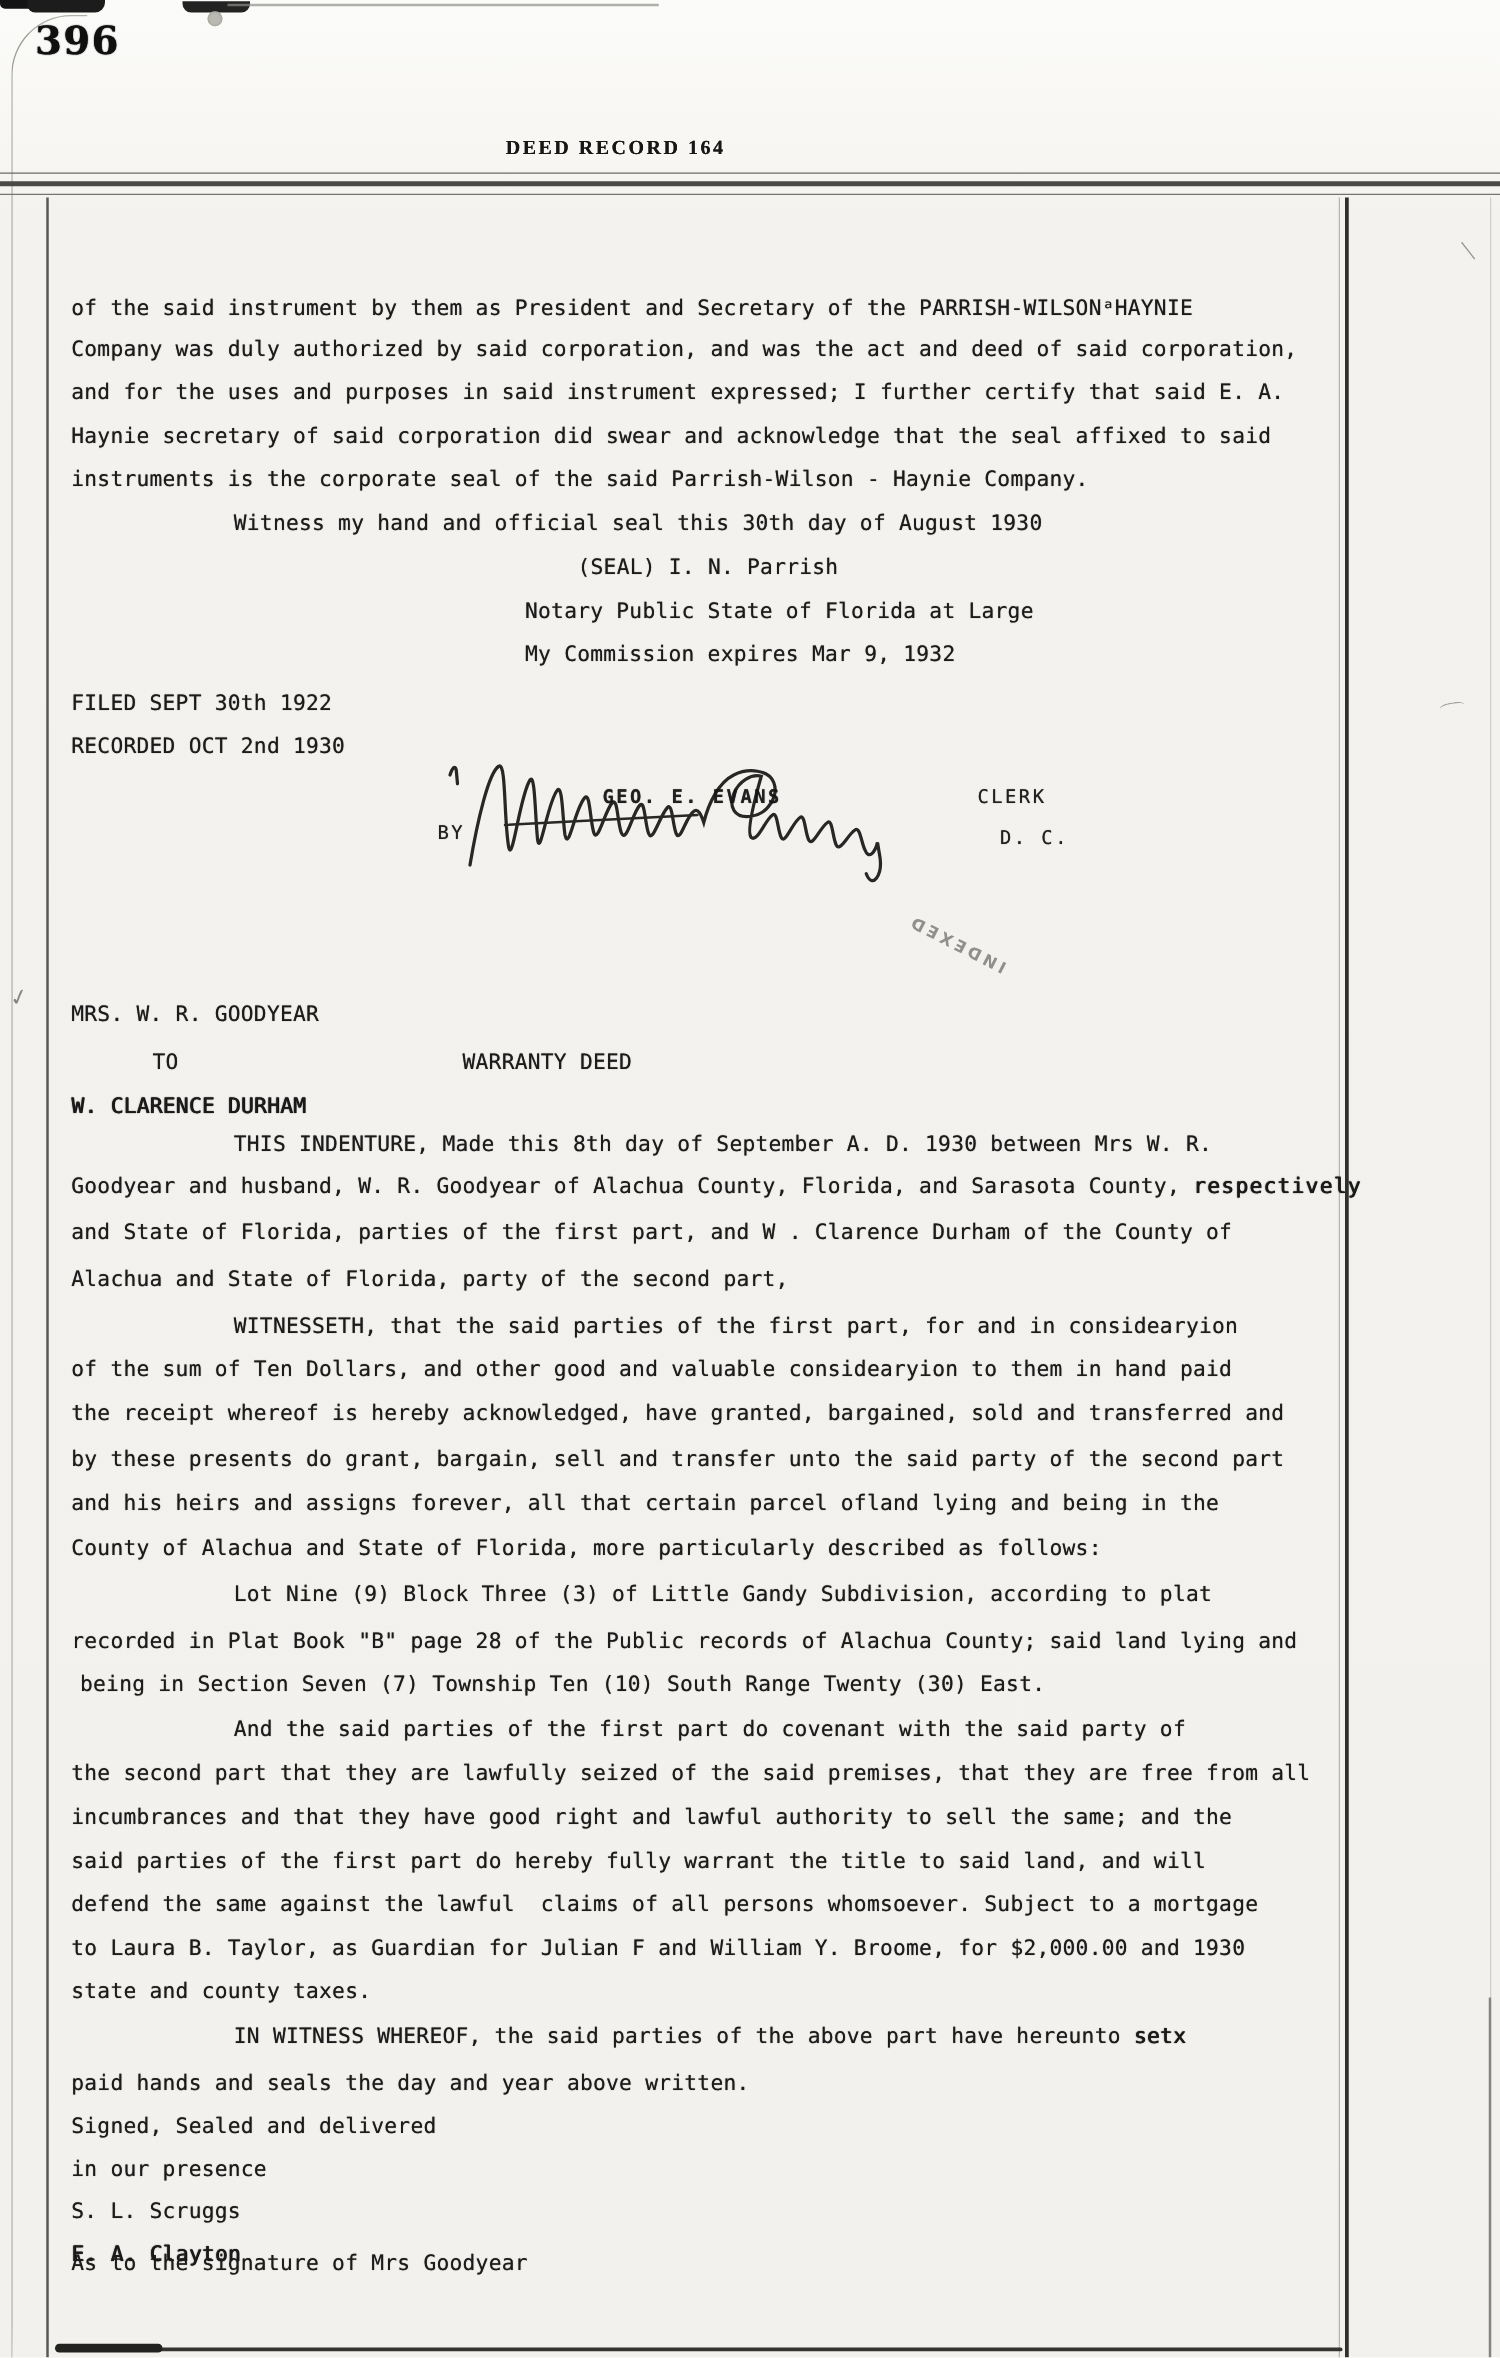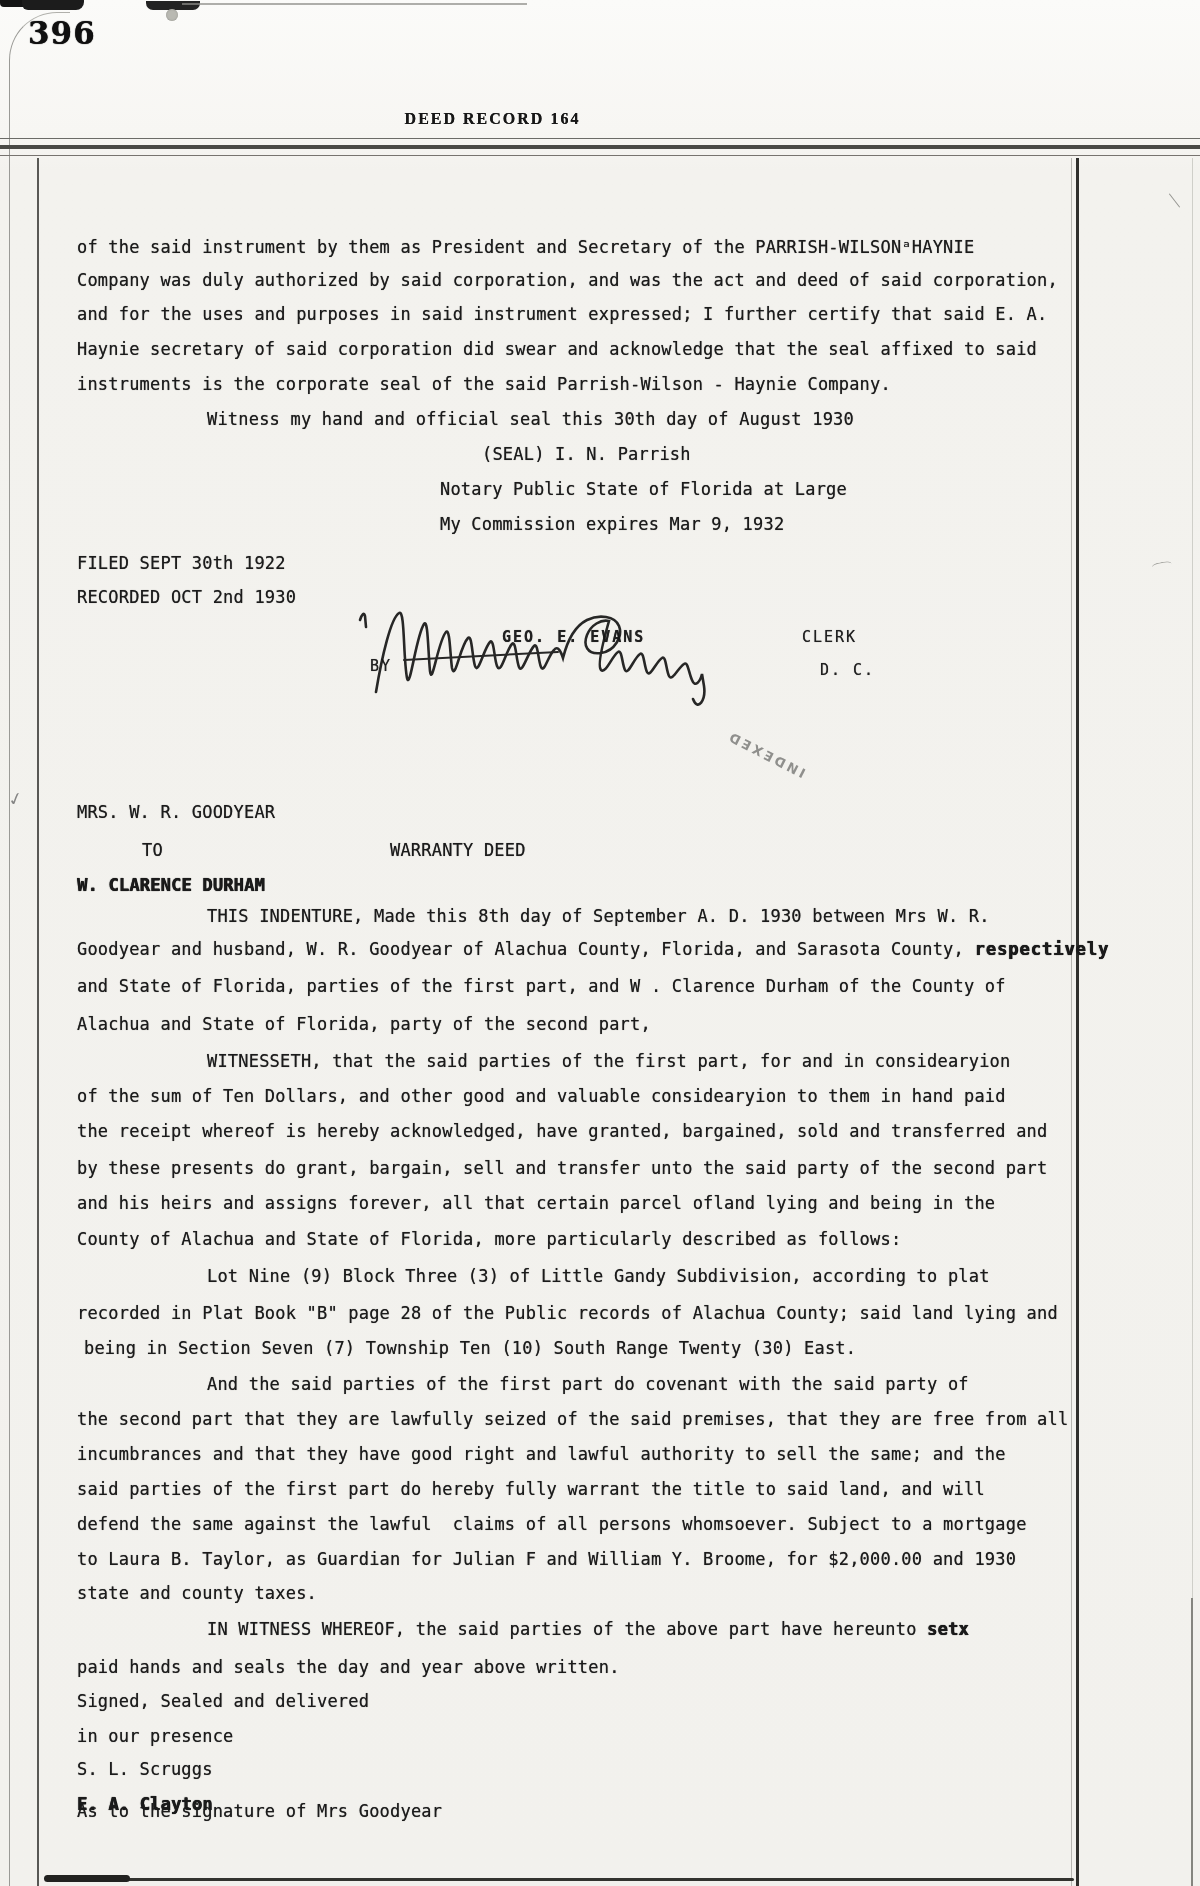--- a/index.html
+++ b/index.html
@@ -6,23 +6,22 @@
   body{
     width:1200px;height:1886px;position:relative;overflow:hidden;
     background:linear-gradient(#fbfbf9 0px,#f7f6f3 130px,#f3f2ee 170px,#f2f1ed 100%);
     font-family:"DejaVu Sans Mono", monospace;
   }
   .ln{
     position:absolute;
     font:17px/1.2 "DejaVu Sans Mono","DejaVu Sans",monospace;
     color:#1b1b1b;letter-spacing:.2px;white-space:pre;
     text-shadow:0 0 .7px rgba(25,25,25,.75);
-    margin-left:20px;
   }
-  .ov{font-weight:bold;text-shadow:.6px 0 0 #111,0 0 1px #222;}
+  .ov{font-weight:normal;text-shadow:.6px 0 0 #111,0 0 1px #222;}
   .pageno{
     position:absolute;left:28px;top:18px;
     font:bold 31px/1 "DejaVu Serif",serif;color:#101010;
     letter-spacing:1px;text-shadow:0 0 1px #000;
   }
   .header{
     position:absolute;left:0;top:111px;width:985px;text-align:center;
     font:bold 16px/1 "Liberation Serif","DejaVu Serif",serif;
     letter-spacing:2px;color:#171717;text-shadow:0 0 .5px #222;
   }

